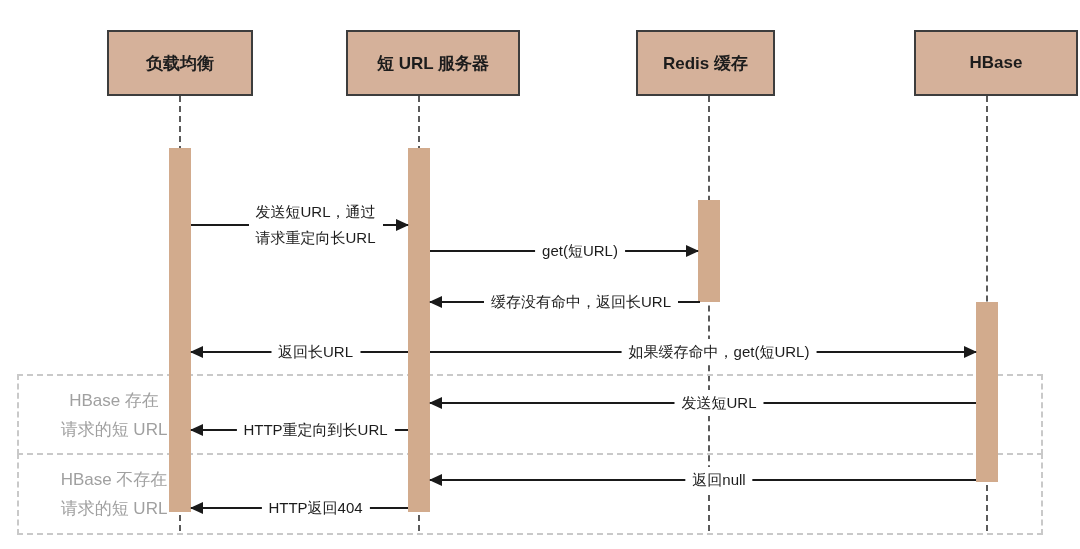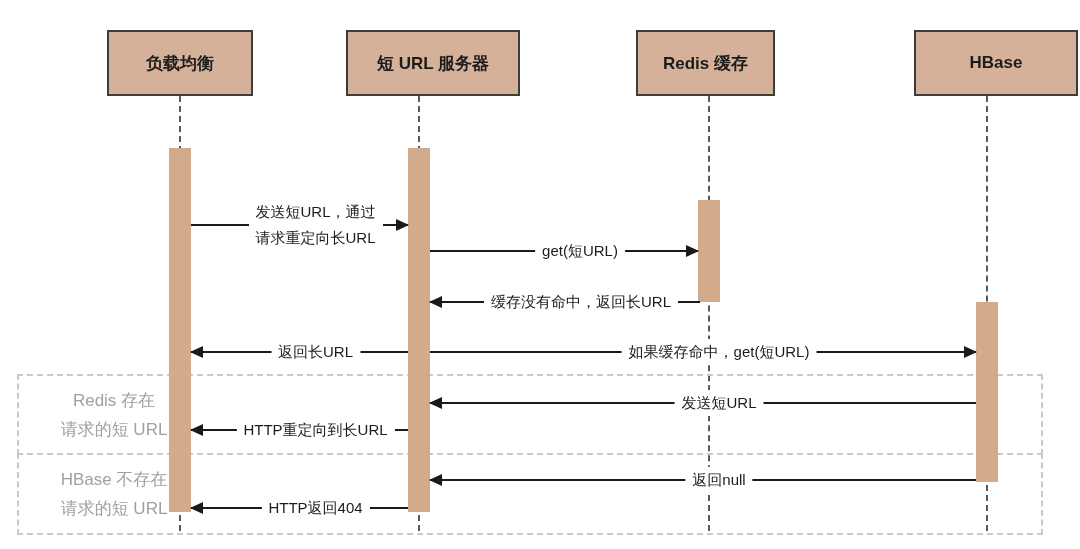--- a/index.html
+++ b/index.html
@@ -39,21 +39,21 @@
 
 <div class="canvas">
 
   <div class="lifeline" style="left:179px"></div>
   <div class="lifeline" style="left:418px"></div>
   <div class="lifeline" style="left:708px"></div>
   <div class="lifeline" style="left:986px"></div>
 
   <div class="frame" style="top:374px">
     <div class="frame-label">
-      <div>Redis 存在</div>
+      <div>HBase 存在</div>
       <div>请求的短 URL</div>
     </div>
   </div>
   <div class="frame" style="top:453px;height:82px">
     <div class="frame-label">
       <div>HBase 不存在</div>
       <div>请求的短 URL</div>
     </div>
   </div>
 

